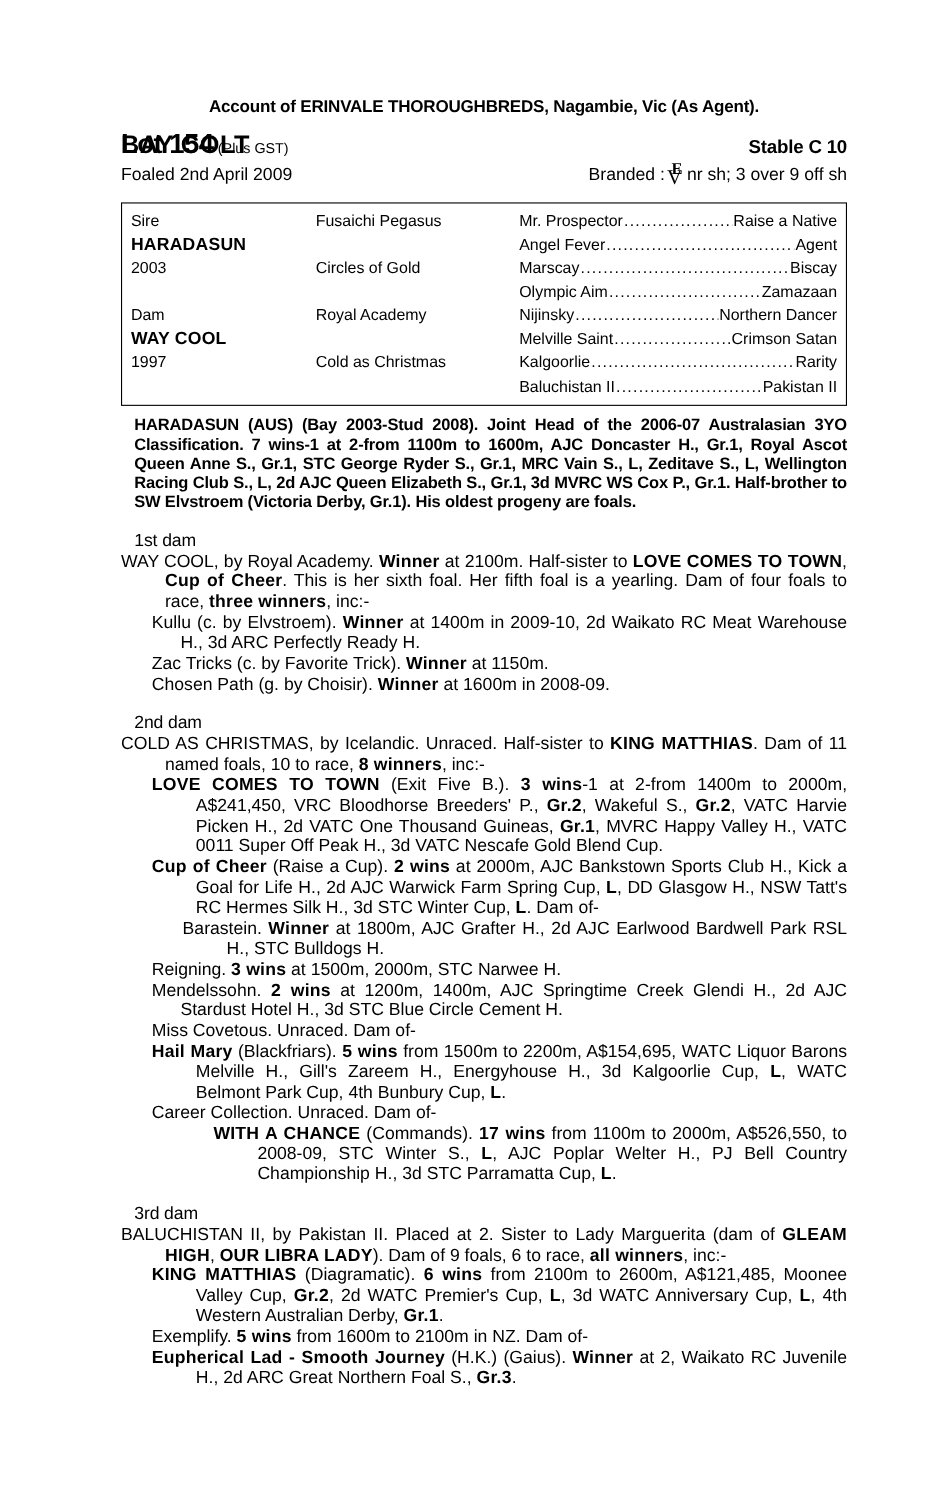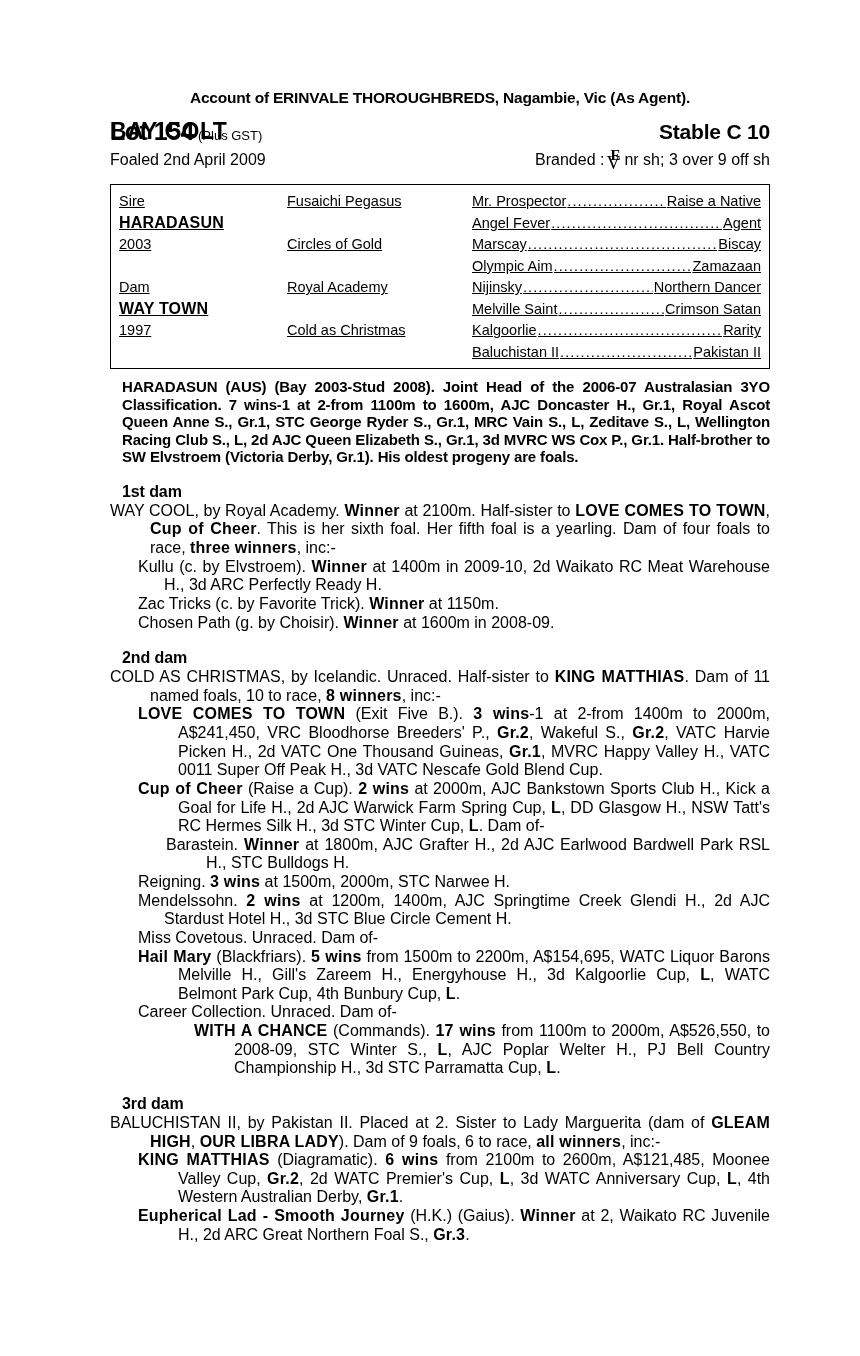--- a/index.html
+++ b/index.html
@@ -59,21 +59,21 @@
     bottom: 1px;
     font-weight: bold;
     font-size: 23px;
     letter-spacing: 0.5px;
   }
   .stable {
     position: absolute;
     right: 0;
     bottom: 2px;
     font-weight: bold;
-    font-size: 21px;
+    font-size: 17px;
     letter-spacing: -0.2px;
     white-space: nowrap;
   }
   .foaled-row {
     position: relative;
     height: 24px;
     margin-top: 5px;
     font-size: 16px;
   }
   .foaled {
@@ -127,21 +127,20 @@
     font-size: 14.5px;
     line-height: 1;
   }
   .ped-cell {
     padding: 0 0 0 8px;
     height: 21.6px;
     display: flex;
     align-items: center;
     white-space: nowrap;
     overflow: hidden;
-    text-decoration: underline;
   }
   .ped-cell.bold {
     font-weight: bold;
     font-size: 16px;
     letter-spacing: 0.2px;
     text-align: center;
   }
   .ped-cell.gp {
     padding-right: 8px;
   }
@@ -170,21 +169,21 @@
     margin: 9px 0 0 12px;
     width: 648px;
     letter-spacing: -0.15px;
   }
 
   
   .sec {
     margin-top: 17px;
   }
   .sec-head {
-    font-weight: bold;
+    font-weight: normal;
     font-size: 16px;
     margin-left: 12px;
     margin-bottom: 1px;
     letter-spacing: -0.1px;
   }
   .entry {
     font-size: 16px;
     line-height: 1.165;
     text-align: justify;
     text-justify: inter-word;
@@ -265,21 +264,21 @@
       <div class="ped-cell">Dam</div>
       <div class="ped-cell">Royal Academy</div>
       <div class="ped-cell gp">
         <span class="leader">
             <span class="l-name">Nijinsky</span>
             <span class="l-dots">..................................................................</span>
             <span class="l-val">Northern Dancer</span>
           </span>
       </div>
 
-      <div class="ped-cell bold">WAY TOWN</div>
+      <div class="ped-cell bold">WAY COOL</div>
       <div class="ped-cell"></div>
       <div class="ped-cell gp">
         <span class="leader">
             <span class="l-name">Melville Saint</span>
             <span class="l-dots">..................................................................</span>
             <span class="l-val">Crimson Satan</span>
           </span>
       </div>
 
       <div class="ped-cell">1997</div>
@@ -324,17 +323,18 @@
         <div class="entry lvl1"><span>Mendelssohn. </span><b>2 wins</b><span> at 1200m, 1400m, AJC Springtime Creek Glendi H., 2d AJC Stardust Hotel H., 3d STC Blue Circle Cement H.</span></div>
         <div class="entry lvl1"><span>Miss Covetous. Unraced. Dam of-</span></div>
         <div class="entry lvl2"><b>Hail Mary</b><span> (Blackfriars). </span><b>5 wins</b><span> from 1500m to 2200m, A$154,695, WATC Liquor Barons Melville H., Gill's Zareem H., Energyhouse H., 3d Kalgoorlie Cup, </span><b>L</b><span>, WATC Belmont Park Cup, 4th Bunbury Cup, </span><b>L</b><span>.</span></div>
         <div class="entry lvl2"><span>Career Collection. Unraced. Dam of-</span></div>
         <div class="entry lvl4"><b>WITH A CHANCE</b><span> (Commands). </span><b>17 wins</b><span> from 1100m to 2000m, A$526,550, to 2008-09, STC Winter S., </span><b>L</b><span>, AJC Poplar Welter H., PJ Bell Country Championship H., 3d STC Parramatta Cup, </span><b>L</b><span>.</span></div>
       </div>
       <div class="sec">
         <div class="sec-head">3rd dam</div>
         <div class="entry lvl0"><span>BALUCHISTAN II, by Pakistan II. Placed at 2. Sister to Lady Marguerita (dam of </span><b>GLEAM HIGH</b><span>, </span><b>OUR LIBRA LADY</b><span>). Dam of 9 foals, 6 to race, </span><b>all winners</b><span>, inc:-</span></div>
         <div class="entry lvl2"><b>KING MATTHIAS</b><span> (Diagramatic). </span><b>6 wins</b><span> from 2100m to 2600m, A$121,485, Moonee Valley Cup, </span><b>Gr.2</b><span>, 2d WATC Premier's Cup, </span><b>L</b><span>, 3d WATC Anniversary Cup, </span><b>L</b><span>, 4th Western Australian Derby, </span><b>Gr.1</b><span>.</span></div>
+        <div class="entry lvl1"><span>Exemplify. </span><b>5 wins</b><span> from 1600m to 2100m in NZ. Dam of-</span></div>
         <div class="entry lvl2"><b>Eupherical Lad - Smooth Journey</b><span> (H.K.) (Gaius). </span><b>Winner</b><span> at 2, Waikato RC Juvenile H., 2d ARC Great Northern Foal S., </span><b>Gr.3</b><span>.</span></div>
       </div>
     </div>
 
 </div>
 
 </body></html>

